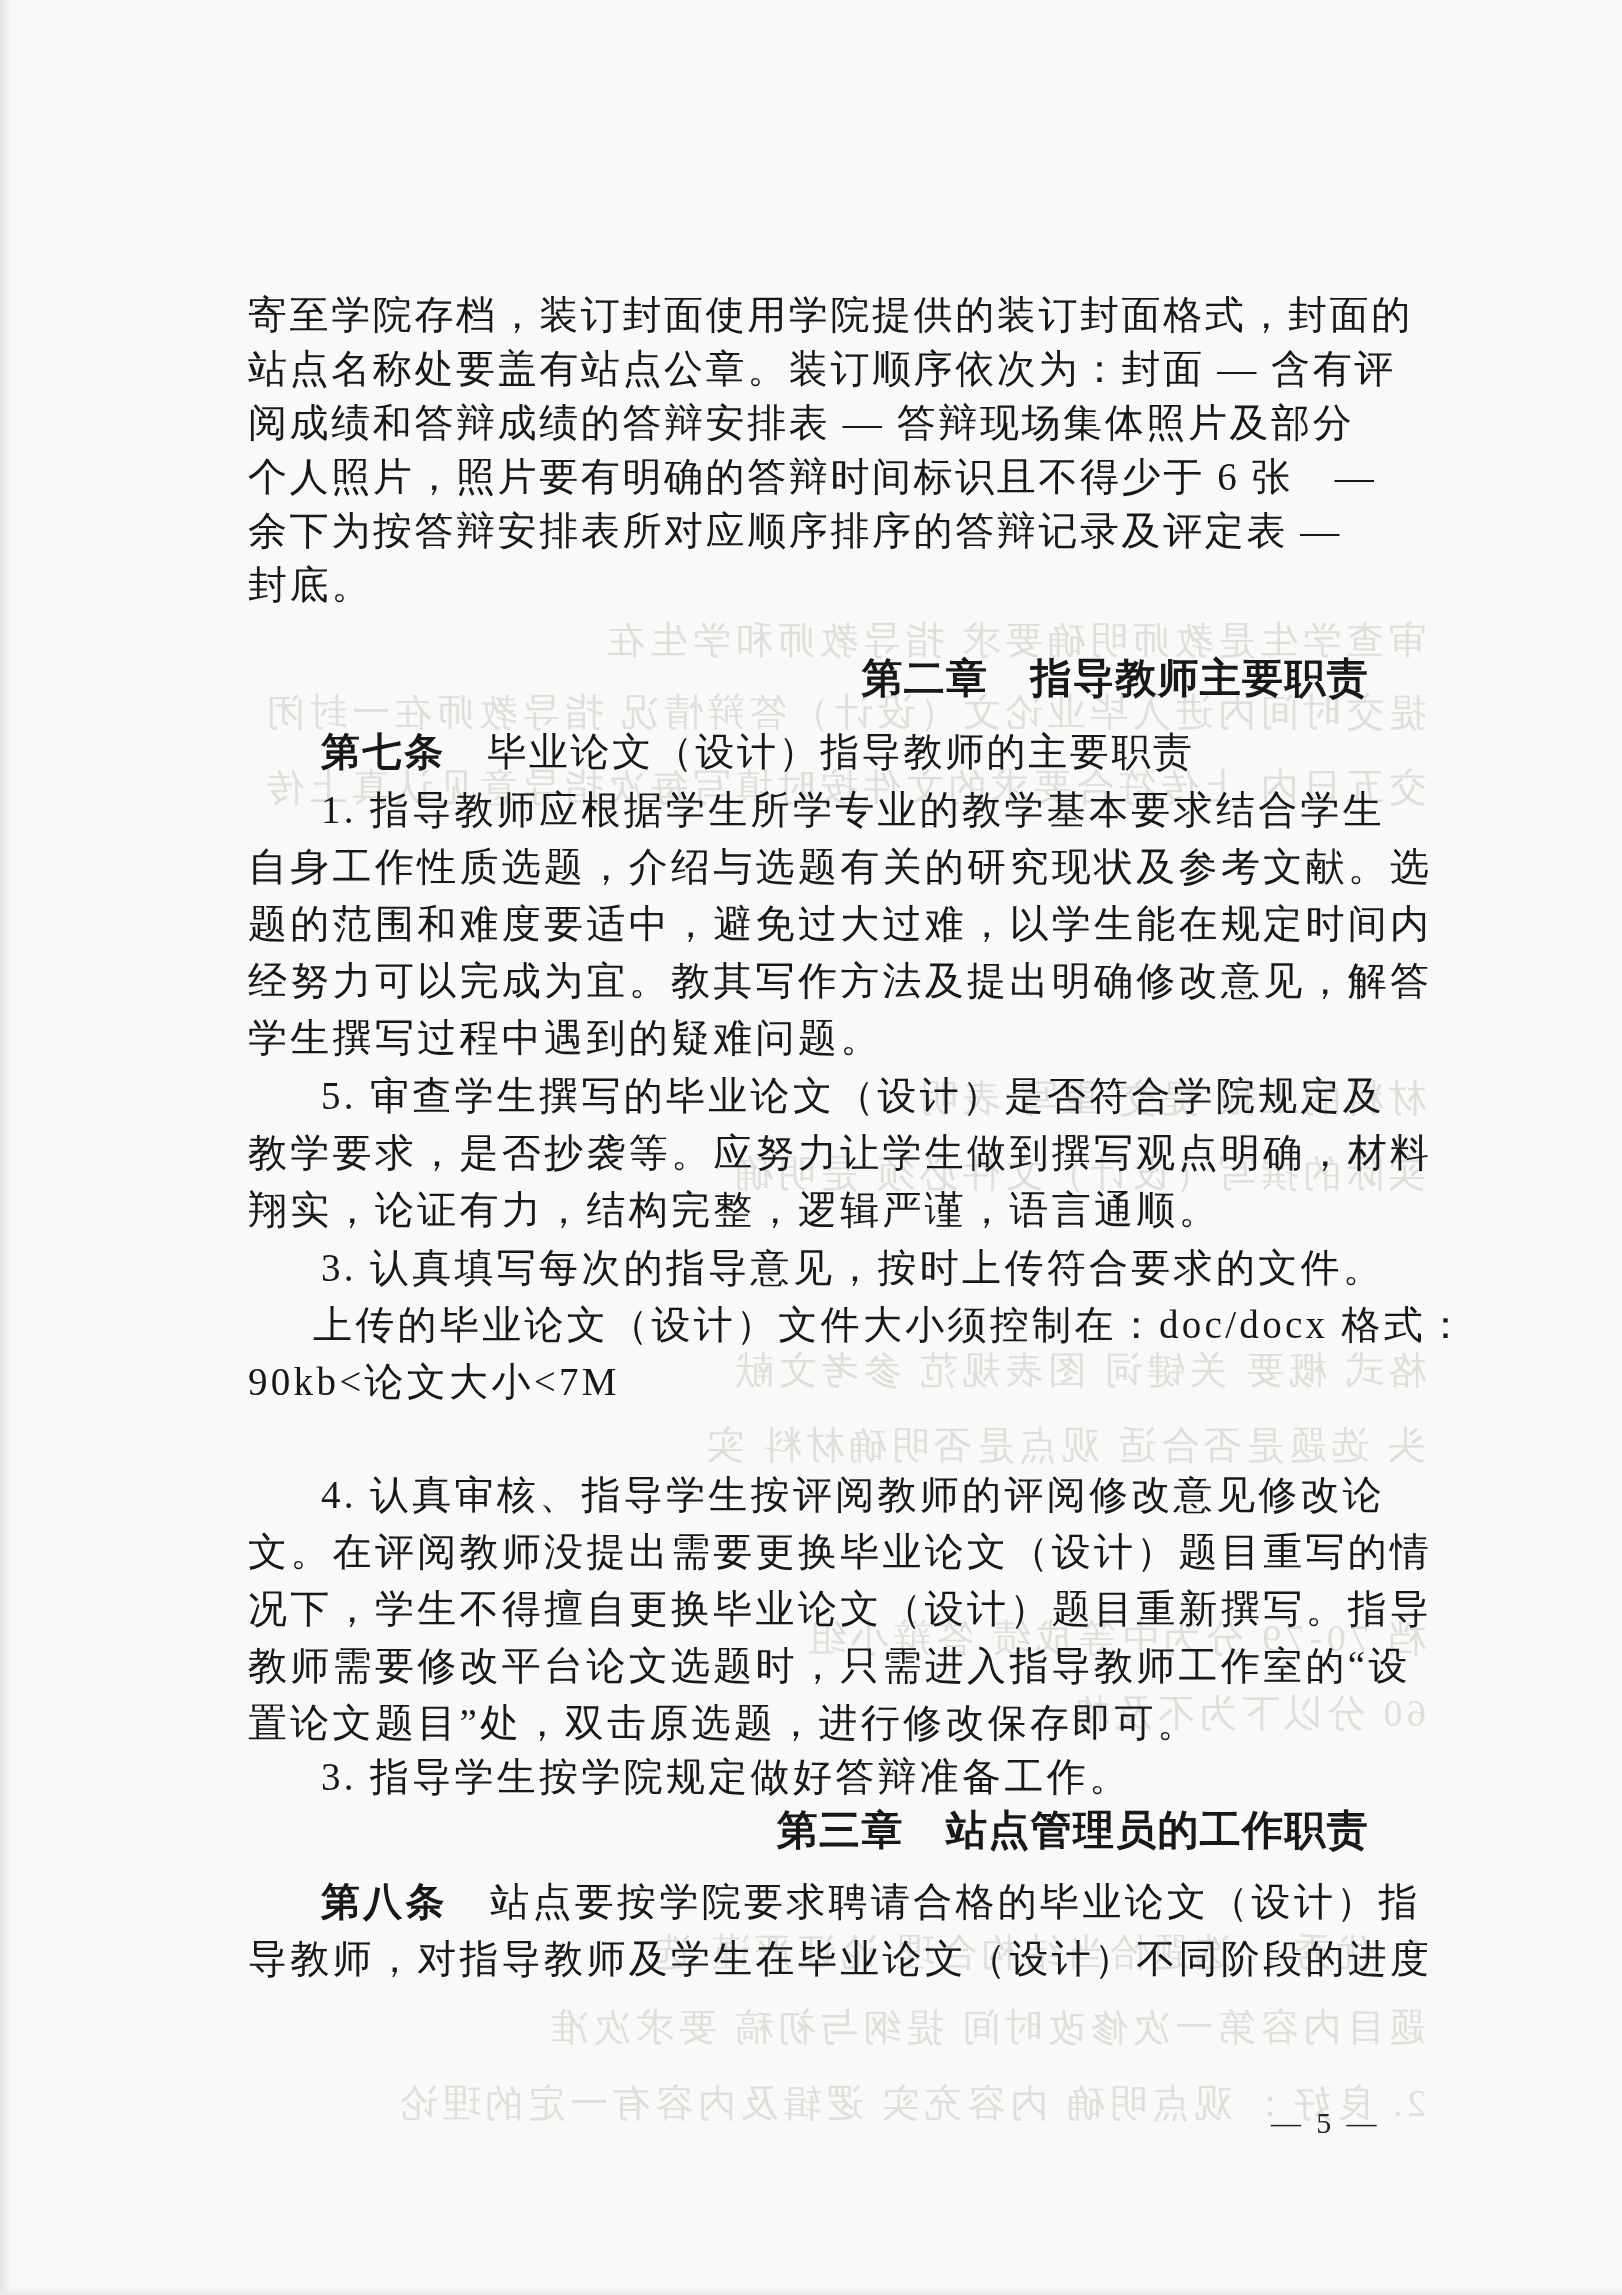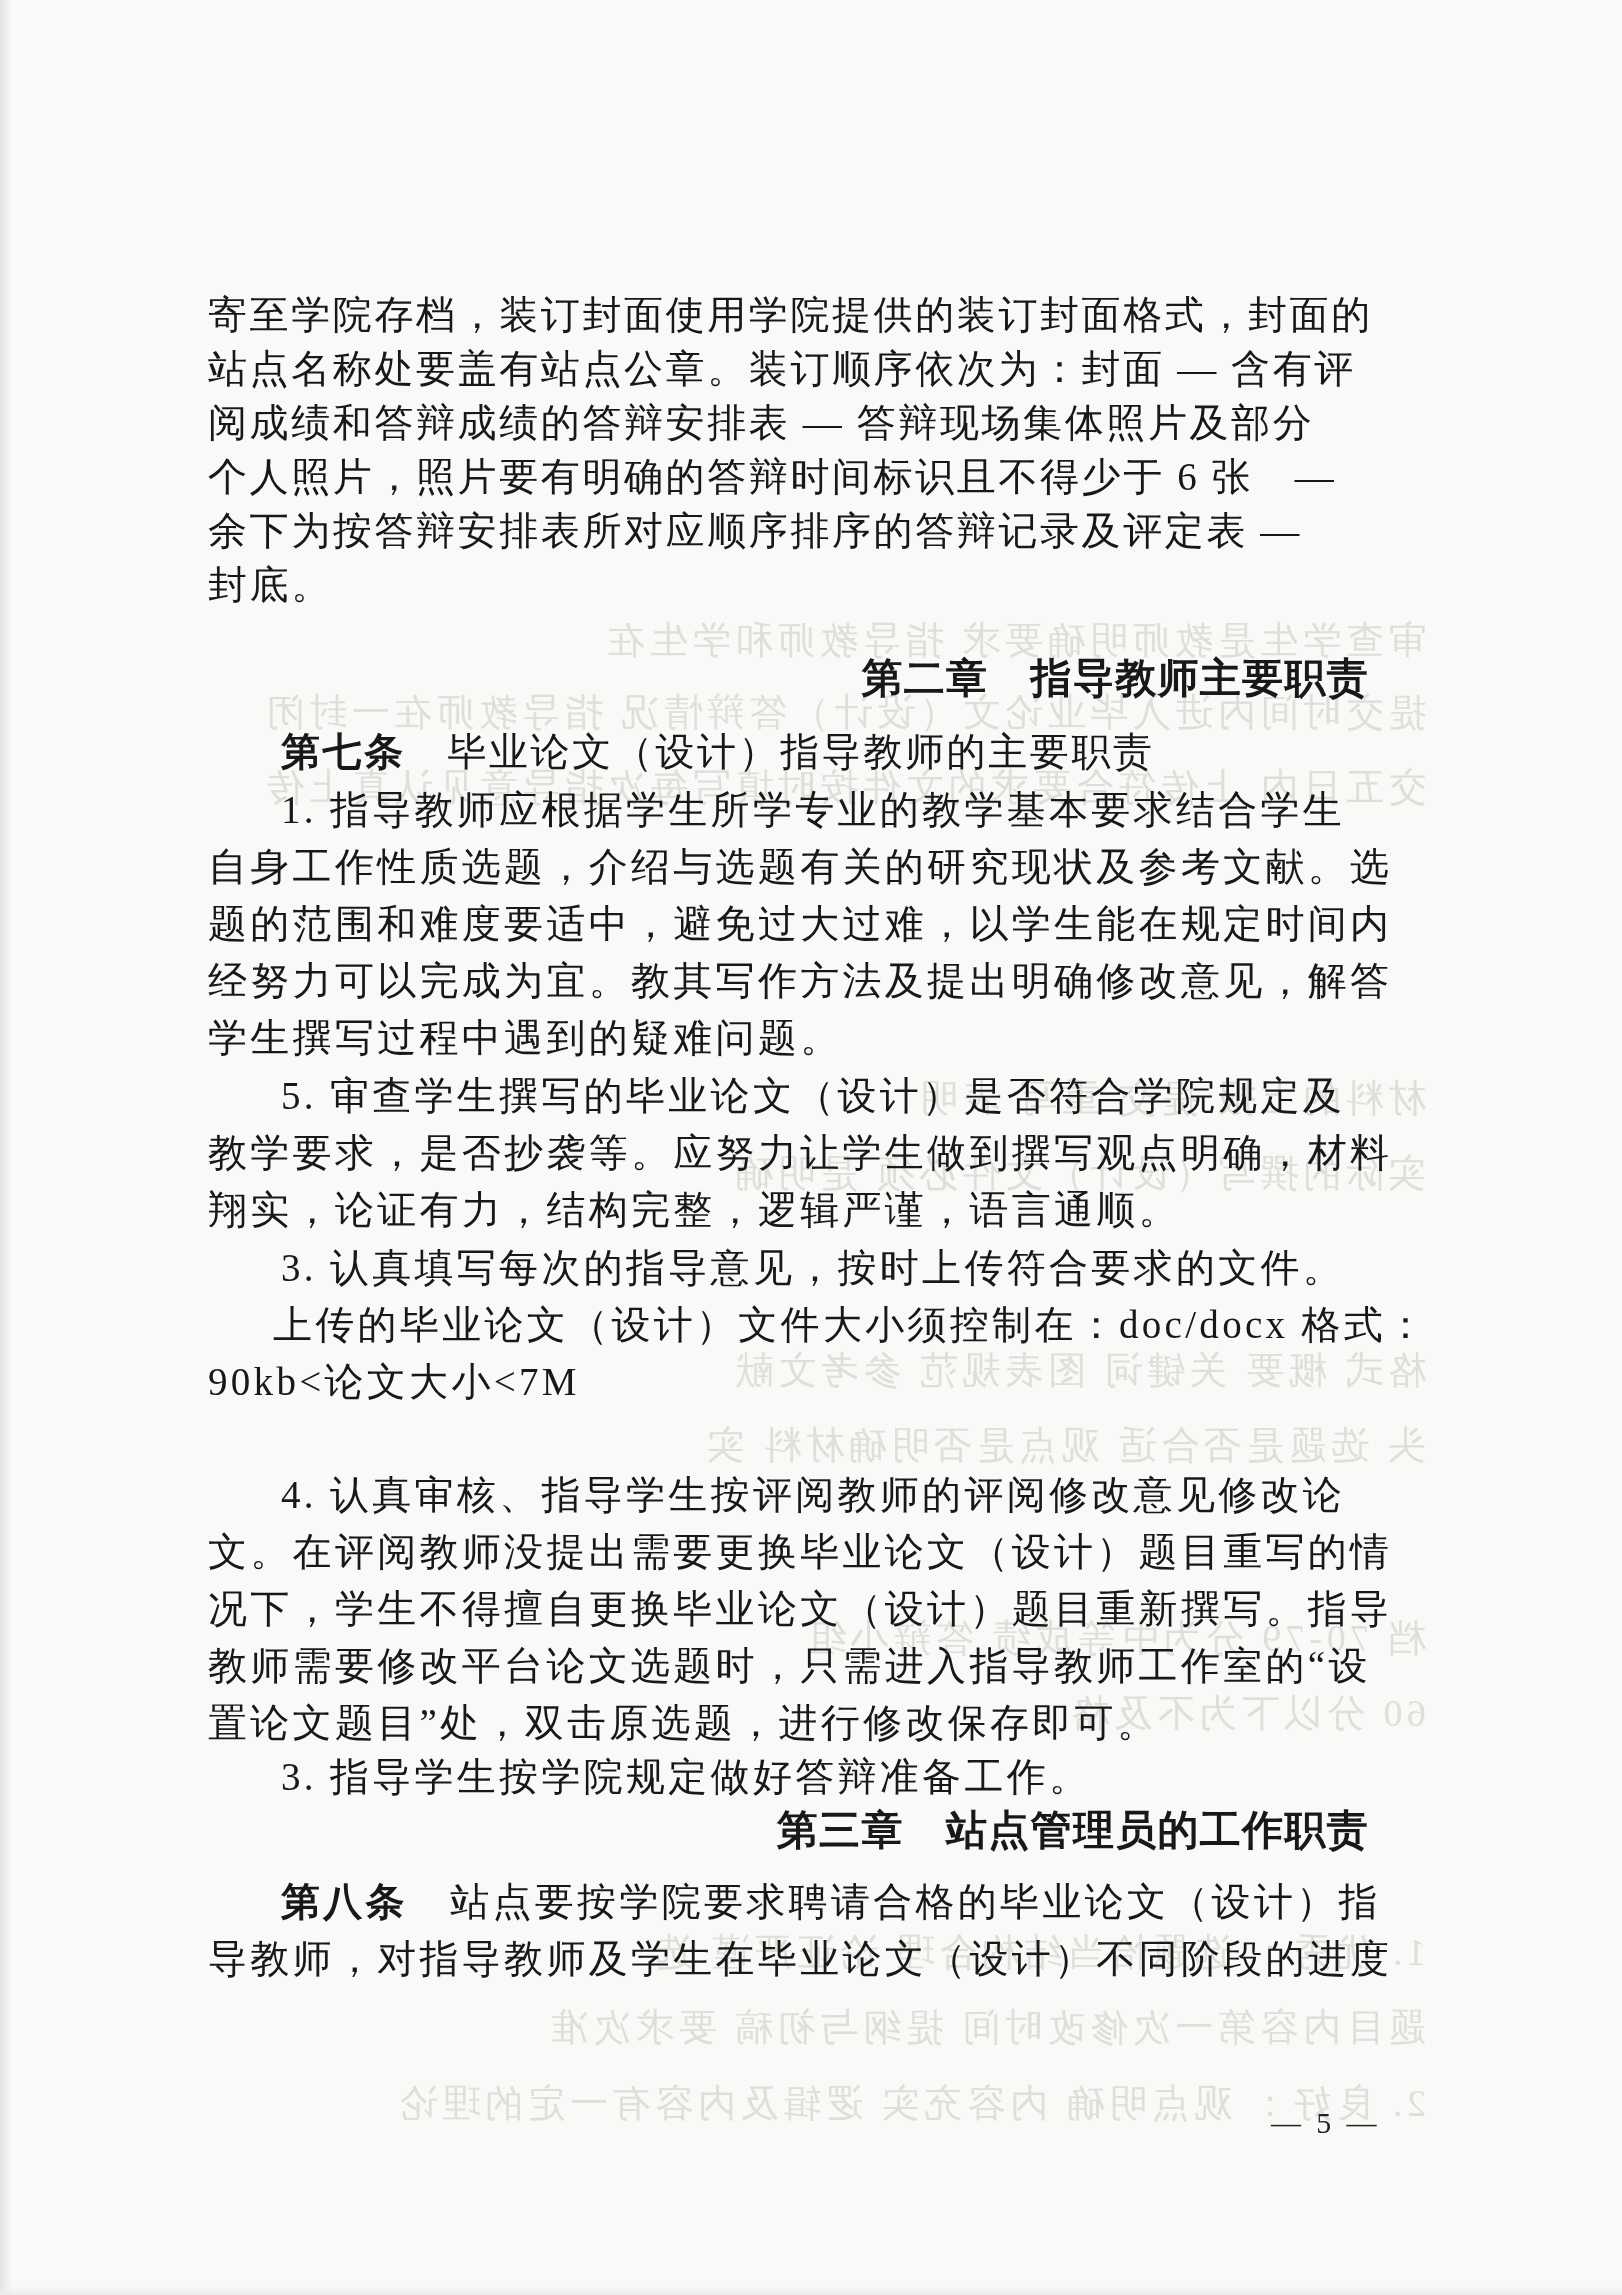--- a/index.html
+++ b/index.html
@@ -22,20 +22,21 @@
     background:linear-gradient(to top,#ececea,rgba(249,249,247,0));
     z-index:5;pointer-events:none;
   }
   .textcol{position:absolute;left:208px;width:1207px;}
   .line{
     white-space:nowrap;
     font-size:39px;
     letter-spacing:2.6px;
     line-height:54px;
     height:54px;
+    margin-left:40px;
   }
   .para .line{line-height:57px;height:57px;letter-spacing:3.3px;}
   .indent{padding-left:73px;}
   .indent-sm{padding-left:65px;}
   .tight{letter-spacing:1.3px;}
   .heading{
     font-family:"DejaVu Sans","Liberation Sans",sans-serif;
     font-weight:700;
     font-size:41px;
     letter-spacing:1.3px;

